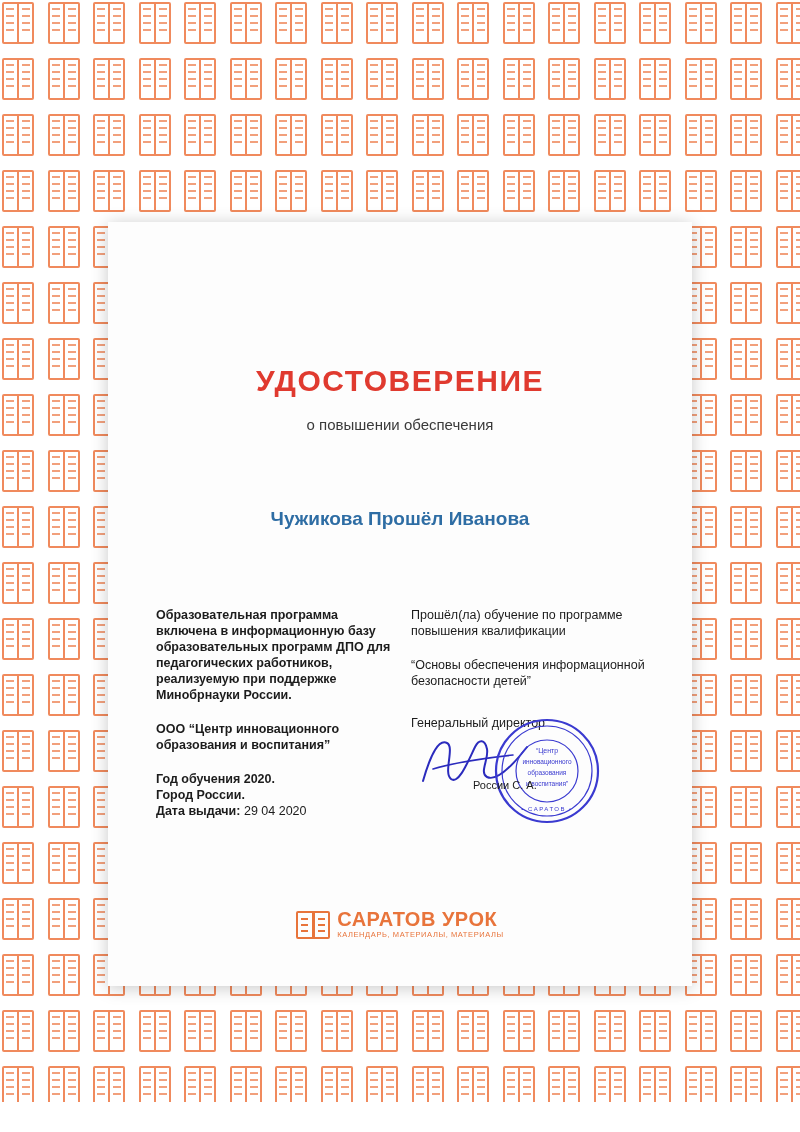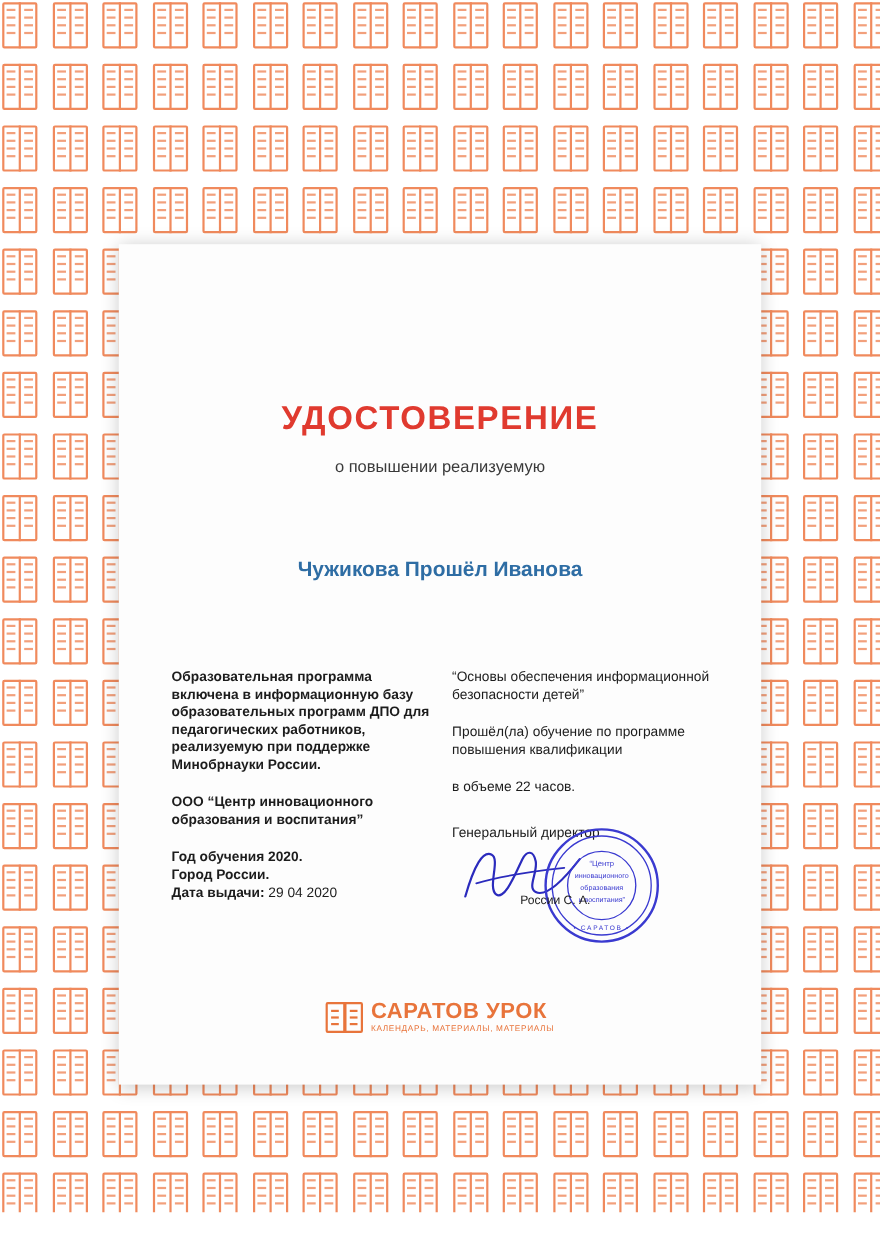--- a/index.html
+++ b/index.html
@@ -4567,39 +4567,38 @@
         <div class="ln r" style="top:22px"></div>
         <div class="ln l" style="top:29px"></div>
         <div class="ln r" style="top:29px"></div>
       </div>
     </div>
   </div>
 
 <div id="certificate">
 
   <div class="cert-title">УДОСТОВЕРЕНИЕ</div>
-  <div class="cert-subtitle">о повышении реализуемую</div>
+  <div class="cert-subtitle">о повышении обеспечения</div>
   <div class="cert-name">Чужикова Прошёл Иванова</div>
 
   <div class="cert-cols">
 
     <div class="col-left">
       <div class="blk">Образовательная программа включена в информационную базу образовательных программ ДПО для педагогических работников, реализуемую при поддержке Минобрнауки России.</div>
       <div class="blk">ООО “Центр инновационного образования и воспитания”</div>
       <div class="blk last">
         <div>Год обучения 2020.</div>
         <div>Город России.</div>
         <div class="date-line"><span>Дата выдачи:</span> <span class="val">29 04 2020</span></div>
       </div>
     </div>
 
     <div class="col-right">
+      <div class="blk">Прошёл(ла) обучение по программе повышения квалификации</div>
       <div class="blk">“Основы обеспечения информационной безопасности детей”</div>
-      <div class="blk">Прошёл(ла) обучение по программе повышения квалификации</div>
-      <div class="blk last">в объеме 22 часов.</div>
 
       <div class="sig-area">
         <div class="sig-label">Генеральный директор</div>
 
         <svg class="sig-scribble" viewBox="0 0 120 62">
           <path d="M6 52 C14 24, 22 10, 30 14 C38 18, 26 44, 34 50 C42 56, 52 30, 58 18 C62 10, 68 10, 70 20 C72 30, 62 44, 70 48 C80 53, 96 36, 110 18" fill="none" stroke="#2b2bbd" stroke-width="2" stroke-linecap="round"></path>
           <path d="M16 40 C36 34, 60 30, 96 26" fill="none" stroke="#2b2bbd" stroke-width="1.6" stroke-linecap="round"></path>
         </svg>
 
         <svg class="stamp" viewBox="0 0 108 108">

